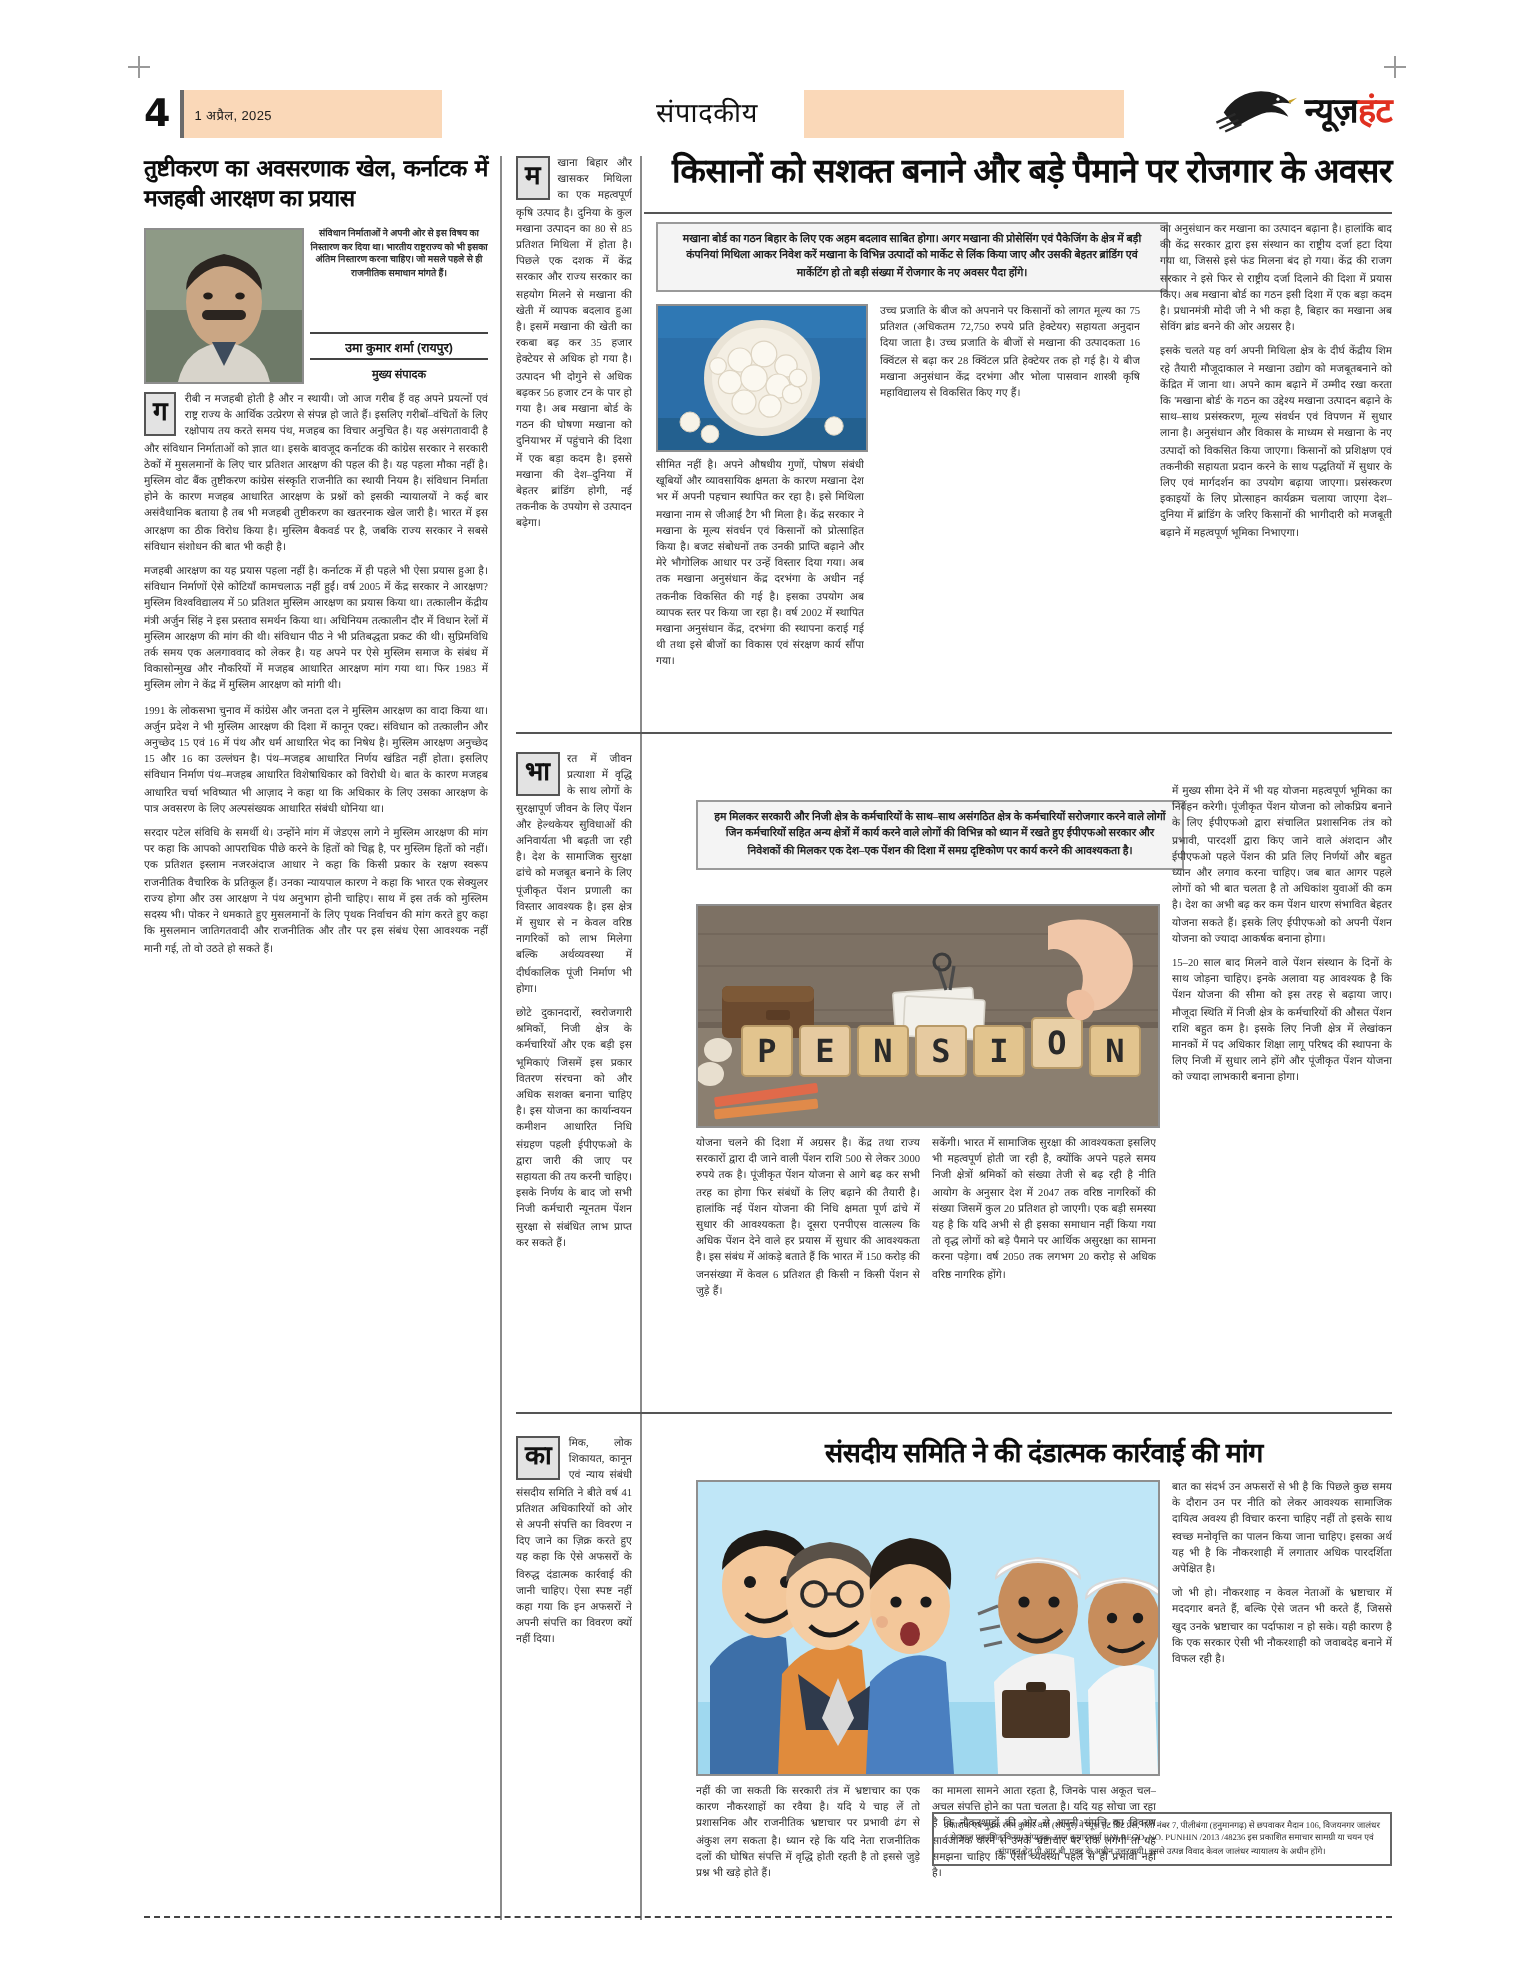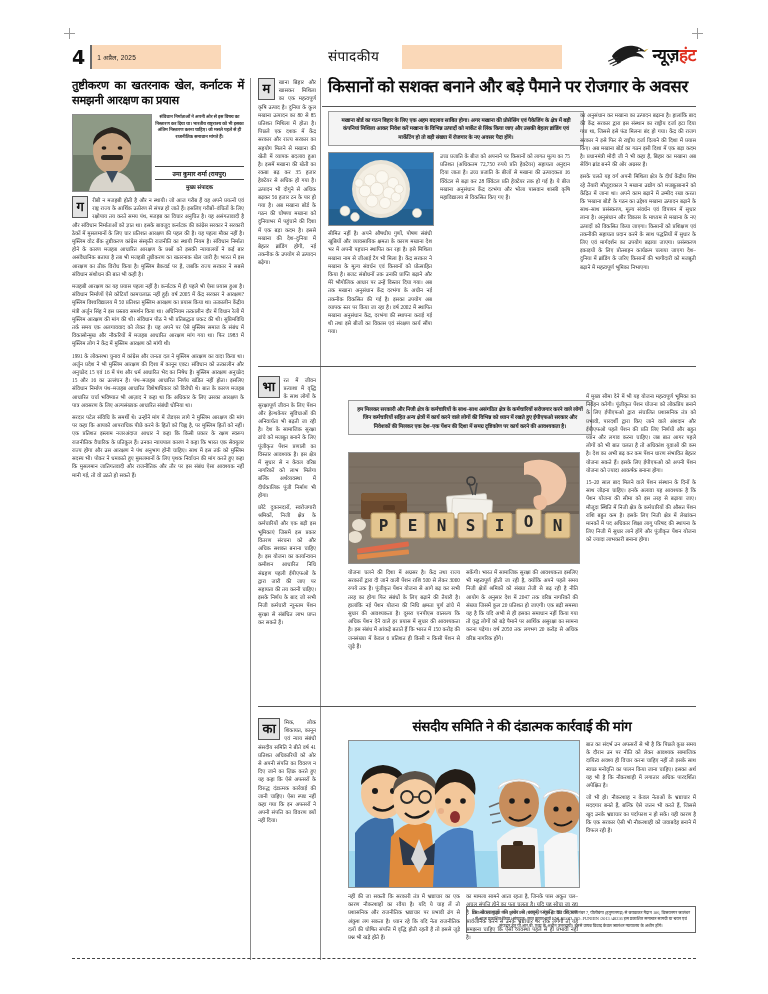--- a/index.html
+++ b/index.html
@@ -29,21 +29,21 @@
   .logo-txt{font-size:17px;font-weight:bold;letter-spacing:-.3px;color:#111;}
   .logo-txt .hunt{color:#e03020;}
   .logo-strip{position:absolute;right:0;top:8px;width:150px;height:16px;background:#fad8b8;z-index:-1;}
 
   
   .colbody{font-size:5.3px;line-height:8.2px;text-align:justify;color:#2d2d2d;
            font-family:"Liberation Serif","DejaVu Serif",serif;
            word-spacing:.3px;}
   .colbody p{margin:0 0 4px 0;}
 
-  .headline{font-weight:bold;color:#0d0d0d;letter-spacing:-.2px;}
+  .headline{font-weight:bold;color:#0d0d0d;letter-spacing:-.2px;text-align:right;}
 
   
   .lead-head{position:absolute;left:72px;top:78px;width:172px;
              font-size:11.4px;line-height:14.5px;text-align:justify;}
   .lead-photo{position:absolute;left:72px;top:114px;width:78px;height:76px;
               border:1px solid #8d8d8d;overflow:hidden;background:#b9b0a4;}
   .lead-quote{position:absolute;left:155px;top:114px;width:89px;}
   .lead-quote .q{font-size:4.6px;line-height:6.6px;text-align:center;color:#333;
                  font-weight:bold;font-family:"Liberation Serif",serif;}
   .byline{position:absolute;left:155px;top:166px;width:89px;text-align:center;}
@@ -104,21 +104,21 @@
         <span>न्यूज़</span><span class="hunt">हंट</span>
       </div>
     </div>
   </div>
 
   <div class="hline" style="left:322px;top:106px;width:374px;"></div>
 
   <div class="vline" style="left:250px;top:78px;height:882px;"></div>
   <div class="vline" style="left:320px;top:78px;height:882px;"></div>
 
-  <div class="lead-head headline">तुष्टीकरण का खतरनाक खेल, कर्नाटक में समझनी आरक्षण का प्रयास</div>
+  <div class="lead-head headline">तुष्टीकरण का अवसरणाक खेल, कर्नाटक में मजहबी आरक्षण का प्रयास</div>
 
   <div class="lead-photo">
     <svg viewBox="0 0 78 76" width="78" height="76">
       <rect width="78" height="76" fill="#8e9a86"></rect>
       <rect y="40" width="78" height="36" fill="#6e7a68"></rect>
       <ellipse cx="39" cy="36" rx="19" ry="23" fill="#caa684"></ellipse>
       <path d="M20 30 Q39 6 58 30 Q58 16 39 12 Q20 16 20 30 Z" fill="#2b2520"></path>
       <rect x="28" y="40" width="22" height="5" rx="2.5" fill="#2b2520"></rect>
       <ellipse cx="31" cy="33" rx="2.4" ry="1.7" fill="#241e19"></ellipse>
       <ellipse cx="47" cy="33" rx="2.4" ry="1.7" fill="#241e19"></ellipse>

